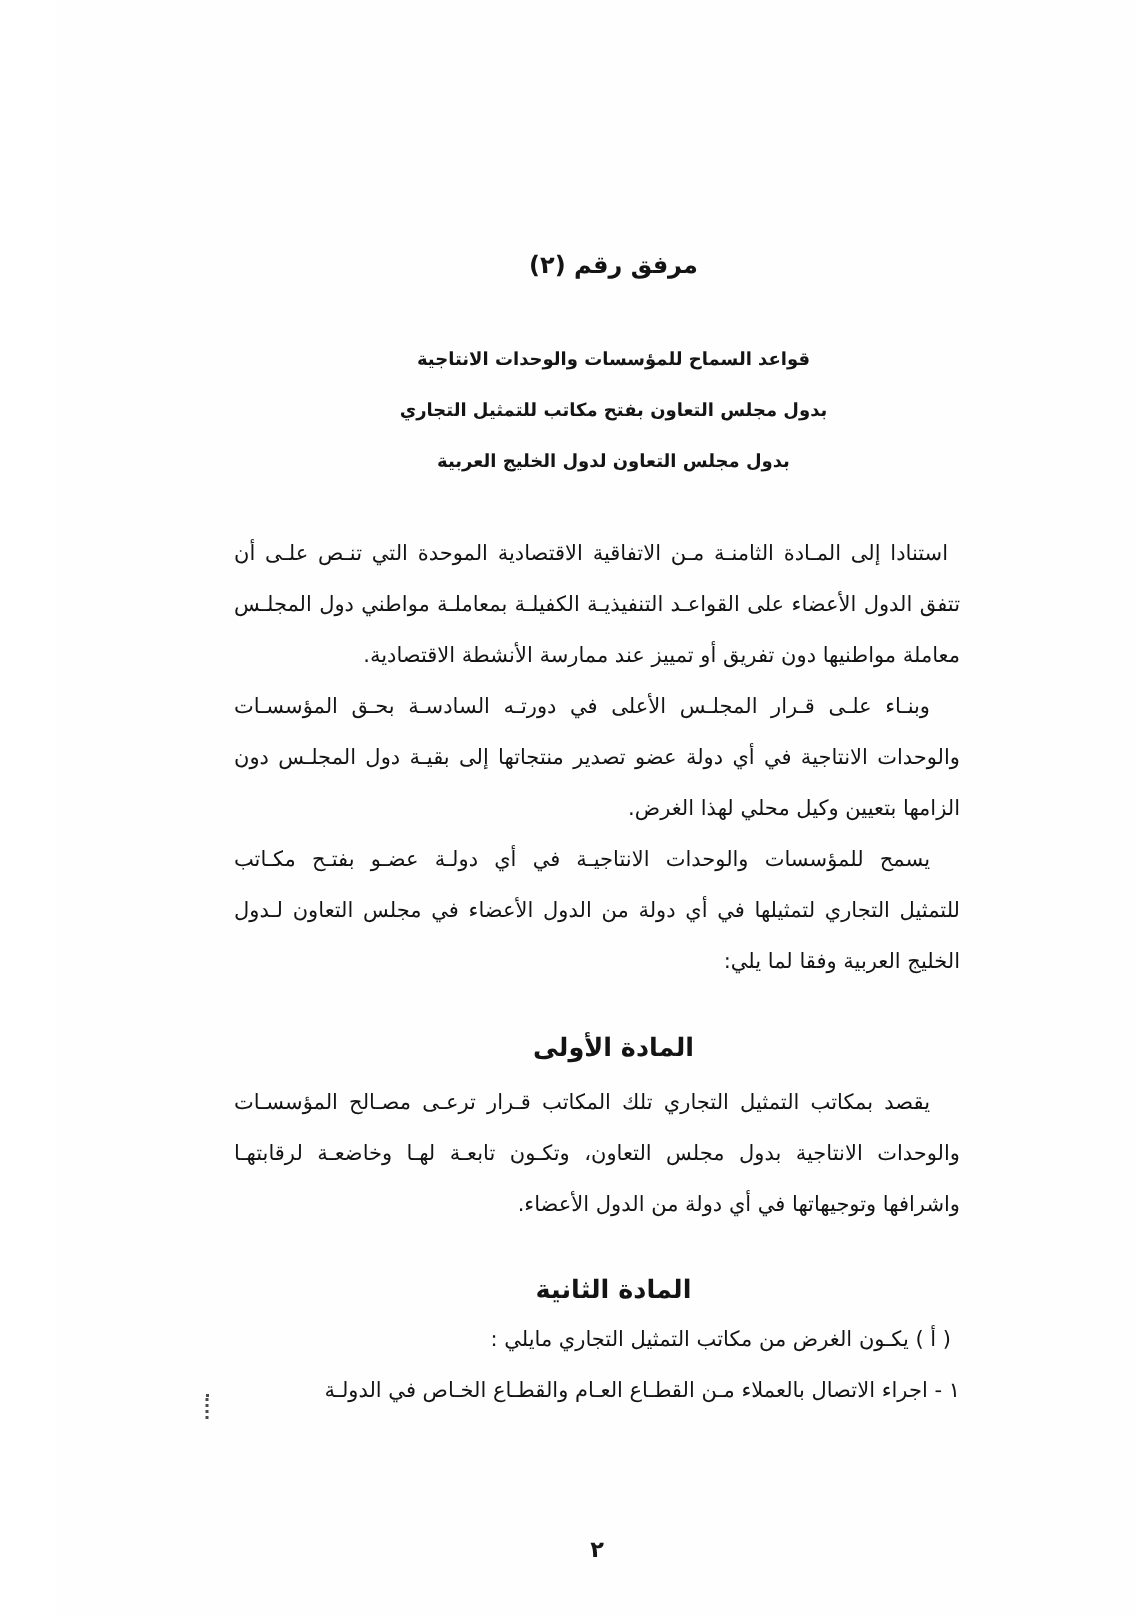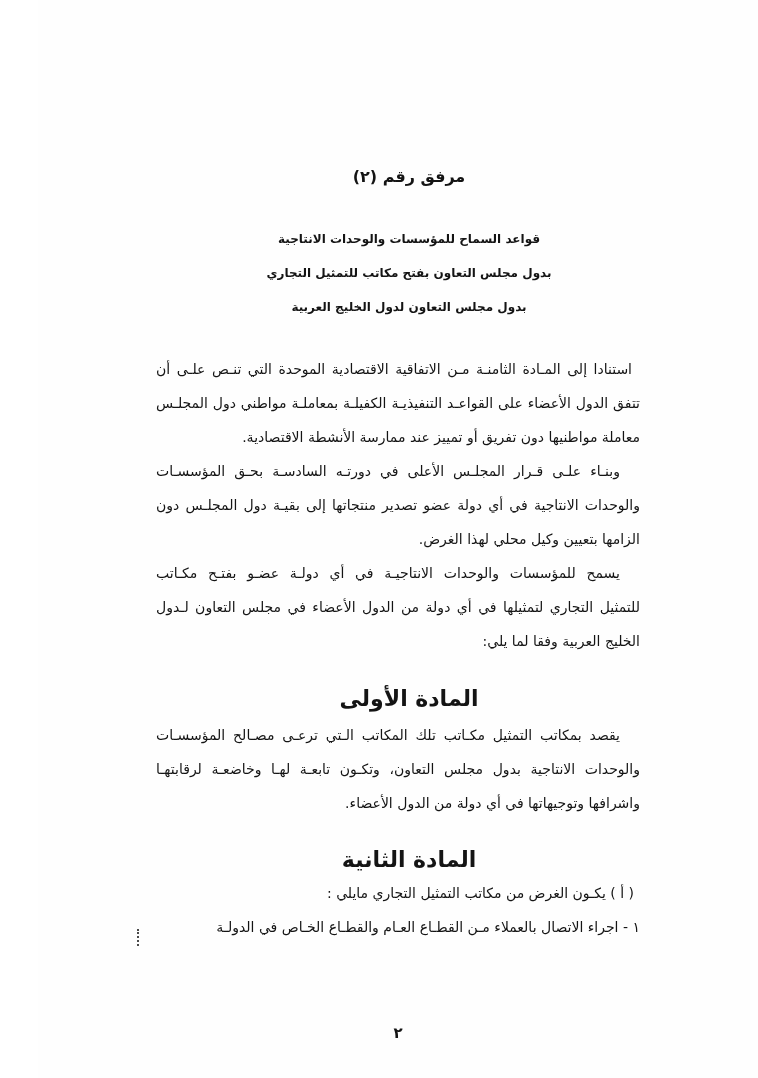--- a/index.html
+++ b/index.html
@@ -62,21 +62,21 @@
     text-align-last: right;
   }
   .indent    { padding-right: 20px; }
   .indent-sm { padding-right: 8px; }
   .indent-xs { padding-right: 6px; }
   .section-heading {
     position: absolute;
     right: 98px;
     left: 120px;
     text-align: center;
-    font-size: 22px;
+    font-size: 17px;
     font-weight: bold;
     line-height: 26px;
   }
   .heading-1 { top: 686px; }
   .heading-2 { top: 847px; }
   .artifact-mark {
     position: absolute;
     left: 99px;
     top: 929px;
     width: 0;
@@ -114,21 +114,21 @@
     <div class="line">والوحدات الانتاجية في أي دولة عضو تصدير منتجاتها إلى بقيـة دول المجلـس دون</div>
     <div class="line last">الزامها بتعيين وكيل محلي لهذا الغرض.</div>
     <div class="line indent">يسمح للمؤسسات والوحدات الانتاجيـة في أي دولـة عضـو بفتـح مكـاتب</div>
     <div class="line">للتمثيل التجاري لتمثيلها في أي دولة من الدول الأعضاء في مجلس التعاون لـدول</div>
     <div class="line last">الخليج العربية وفقا لما يلي:</div>
   </div>
 
   <div class="section-heading heading-1">المادة الأولى</div>
 
   <div class="text-block article1-body">
-    <div class="line indent">يقصد بمكاتب التمثيل مكـاتب تلك المكاتب الـتي ترعـى مصـالح المؤسسـات</div>
+    <div class="line indent">يقصد بمكاتب التمثيل التجاري تلك المكاتب قـرار ترعـى مصـالح المؤسسـات</div>
     <div class="line">والوحدات الانتاجية بدول مجلس التعاون، وتكـون تابعـة لهـا وخاضعـة لرقابتهـا</div>
     <div class="line last">واشرافها وتوجيهاتها في أي دولة من الدول الأعضاء.</div>
   </div>
 
   <div class="section-heading heading-2">المادة الثانية</div>
 
   <div class="text-block article2-body">
     <div class="line plain indent-xs">( أ ) يكـون الغرض من مكاتب التمثيل التجاري مايلي :</div>
     <div class="line plain">١ - اجراء الاتصال بالعملاء مـن القطـاع العـام والقطـاع الخـاص في الدولـة</div>
   </div>

